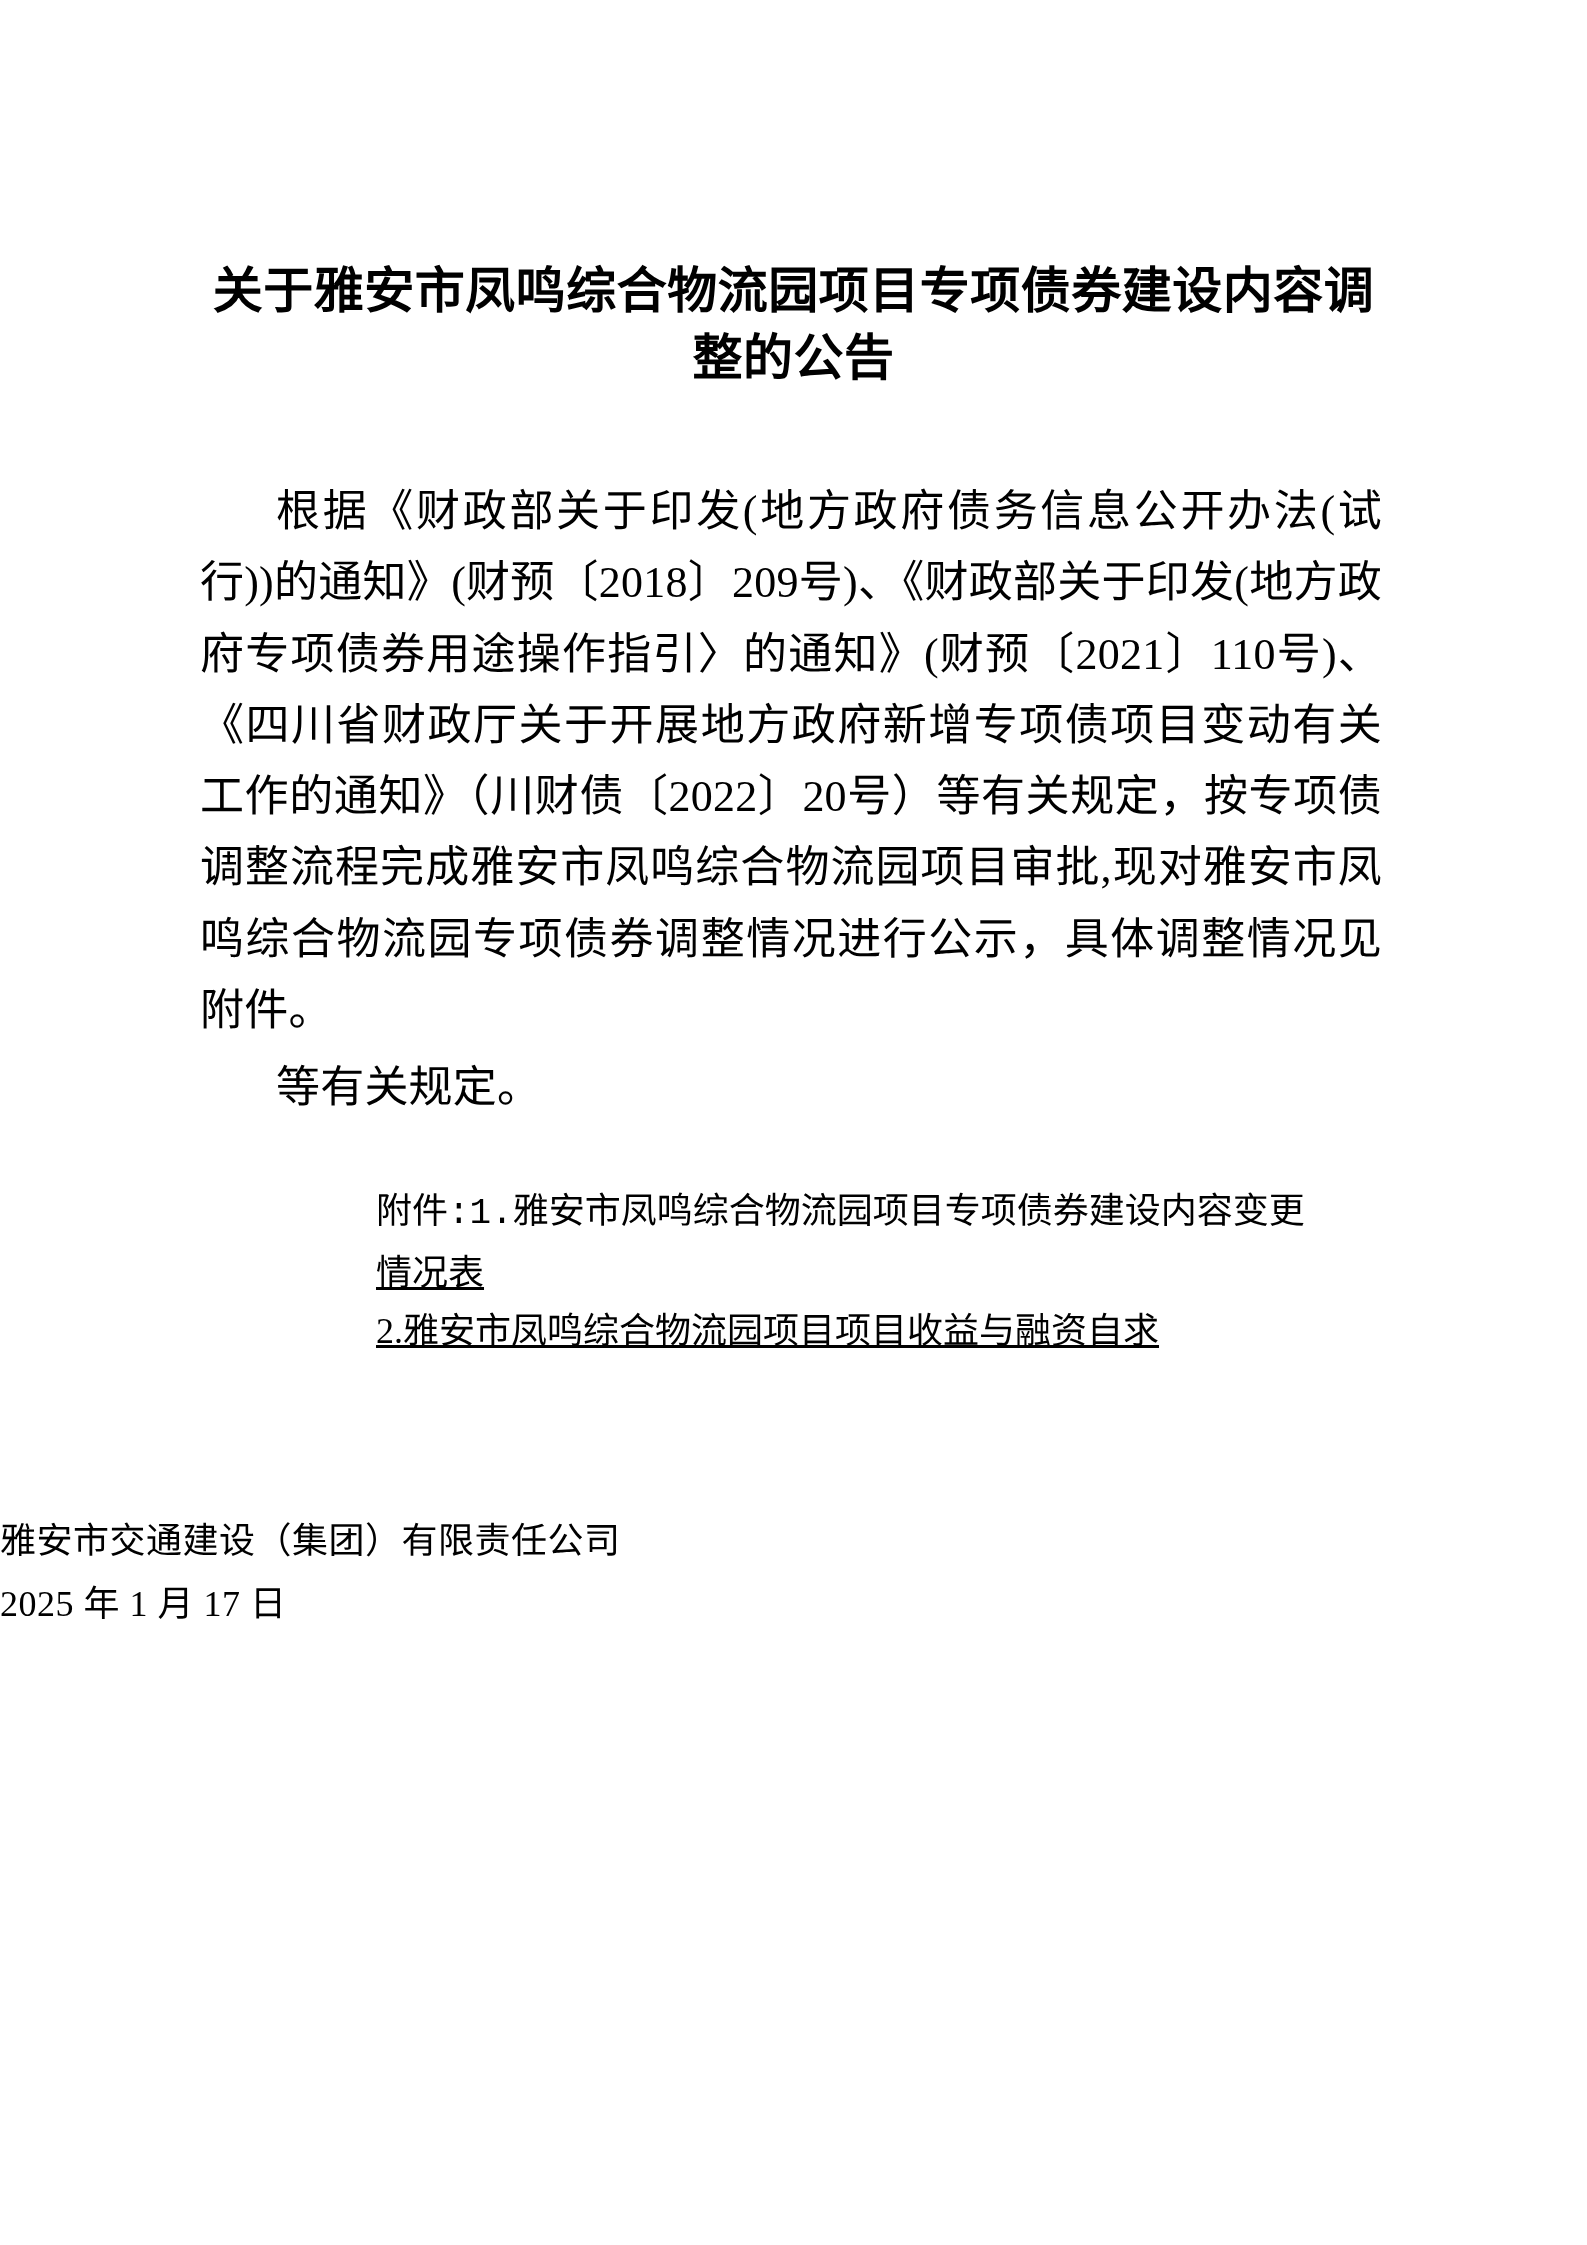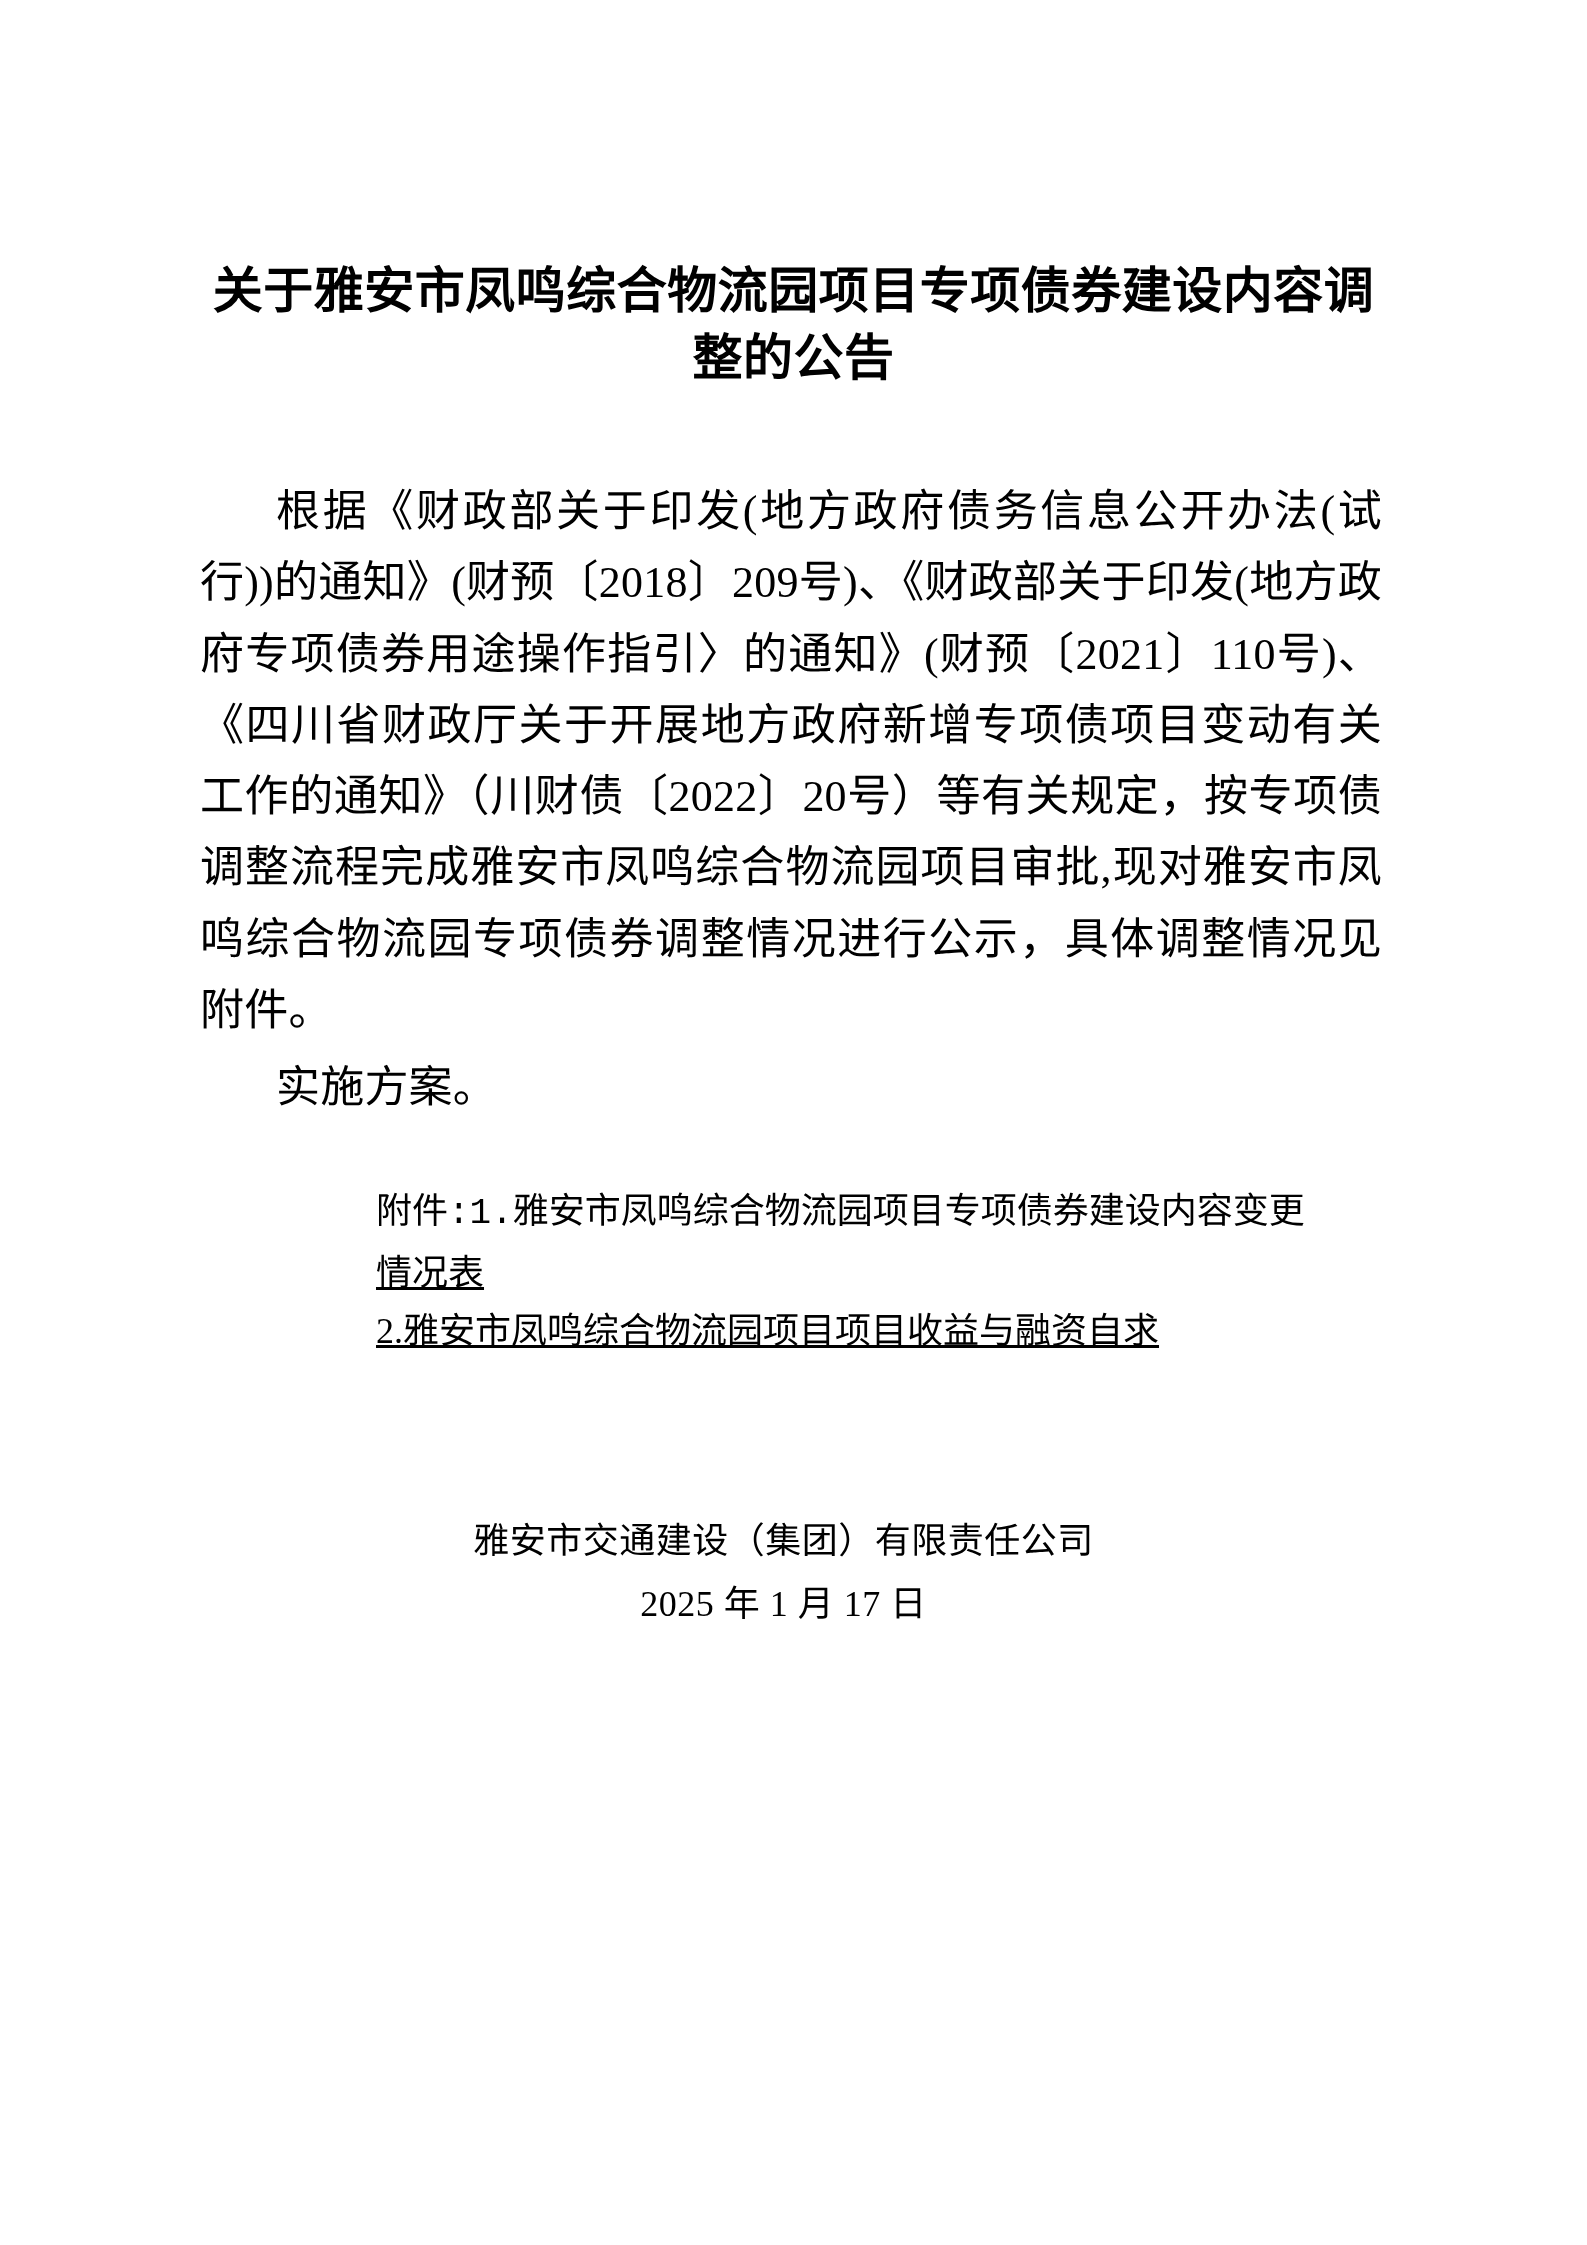--- a/index.html
+++ b/index.html
@@ -64,40 +64,40 @@
     text-indent: 100px;
     font-family: Liberation Mono, monospace;
   }
   .attach-cont {
     display: block;
     padding-left: 176px;
     text-decoration: underline;
   }
   .signature {
     margin-top: 150px;
-    text-align: center;
+    text-align: left;
     font-size: 36px;
     line-height: 1.75;
     padding-right: 20px;
   }
   .sig-line {
     display: block;
     letter-spacing: 0.5px;
   }
 </style>
 </head>
 <body>
 
 <div class="page">
 
   <h1 class="doc-title">关于雅安市凤鸣综合物流园项目专项债券建设内容调整的公告</h1>
 
   <div class="body-block">
     <p class="para indent">根据《财政部关于印发(地方政府债务信息公开办法(试行))的通知》(财预〔2018〕209号)、《财政部关于印发(地方政府专项债券用途操作指引〉的通知》(财预〔2021〕110号)、《四川省财政厅关于开展地方政府新增专项债项目变动有关工作的通知》（川财债〔2022〕20号）等有关规定，按专项债调整流程完成雅安市凤鸣综合物流园项目审批,现对雅安市凤鸣综合物流园专项债券调整情况进行公示，具体调整情况见附件。</p>
-    <p class="para indent spaced">实施方案。</p>
+    <p class="para indent spaced">等有关规定。</p>
   </div>
 
   <div class="attach-block">
     <div class="attach-hang">
       <span>附件:</span><span>1.</span><span>雅安市凤鸣综合物流园项目专项债券建设内容变更</span>
     </div>
     <div class="attach-cont">情况表</div>
     <div class="attach-cont">
       <span>2.</span><span>雅安市凤鸣综合物流园项目项目收益与融资自求</span>
     </div>

